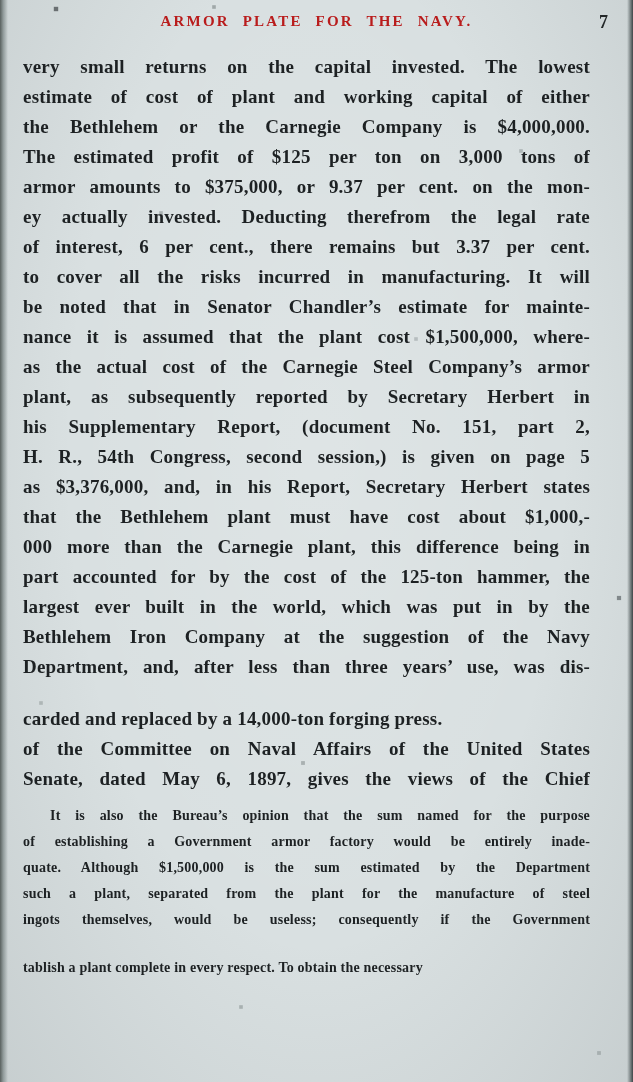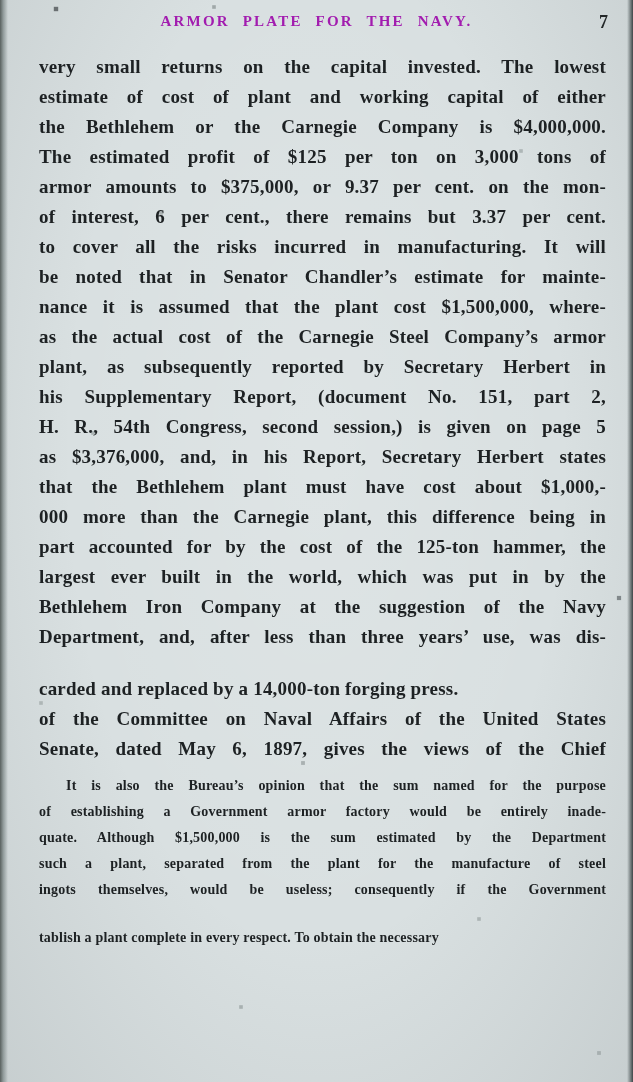--- a/index.html
+++ b/index.html
@@ -49,34 +49,34 @@
     z-index: 2;
   }
   .header { position: absolute; top: 13px; left: 0; right: 0; height: 24px; z-index: 1; }
   .running-title {
     display: block;
     text-align: center;
     font-weight: bold;
     font-size: 15px;
     letter-spacing: 2.2px;
     word-spacing: 7px;
-    color: #a21caf;
+    color: #b91c1c;
   }
   .page-number {
     position: absolute;
     right: 25px;
     top: -1px;
     font-weight: bold;
     font-size: 18px;
     color: #242829;
   }
   .text-block {
     position: absolute;
     top: 52px;
-    left: 39px;
+    left: 23px;
     width: 567px;
     z-index: 1;
     color: var(--ink, #1d2123);
   }
   .line {
     text-align: justify;
     text-align-last: justify;
     font-weight: bold;
     letter-spacing: 0.2px;
     overflow: hidden;
@@ -101,20 +101,21 @@
     <span class="page-number">7</span>
   </div>
 
   <div class="text-block" id="text-block">
       <div class="paragraph-body">
         <div class="line">very small returns on the capital invested. The lowest</div>
         <div class="line">estimate of cost of plant and working capital of either</div>
         <div class="line">the Bethlehem or the Carnegie Company is $4,000,000.</div>
         <div class="line">The estimated profit of $125 per ton on 3,000 tons of</div>
         <div class="line">armor amounts to $375,000, or 9.37 per cent. on the mon-</div>
+        <div class="line">ey actually invested. Deducting therefrom the legal rate</div>
         <div class="line">of interest, 6 per cent., there remains but 3.37 per cent.</div>
         <div class="line">to cover all the risks incurred in manufacturing. It will</div>
         <div class="line">be noted that in Senator Chandler’s estimate for mainte-</div>
         <div class="line">nance it is assumed that the plant cost $1,500,000, where-</div>
         <div class="line">as the actual cost of the Carnegie Steel Company’s armor</div>
         <div class="line">plant, as subsequently reported by Secretary Herbert in</div>
         <div class="line">his Supplementary Report, (document No. 151, part 2,</div>
         <div class="line">H. R., 54th Congress, second session,) is given on page 5</div>
         <div class="line">as $3,376,000, and, in his Report, Secretary Herbert states</div>
         <div class="line">that the Bethlehem plant must have cost about $1,000,-</div>

